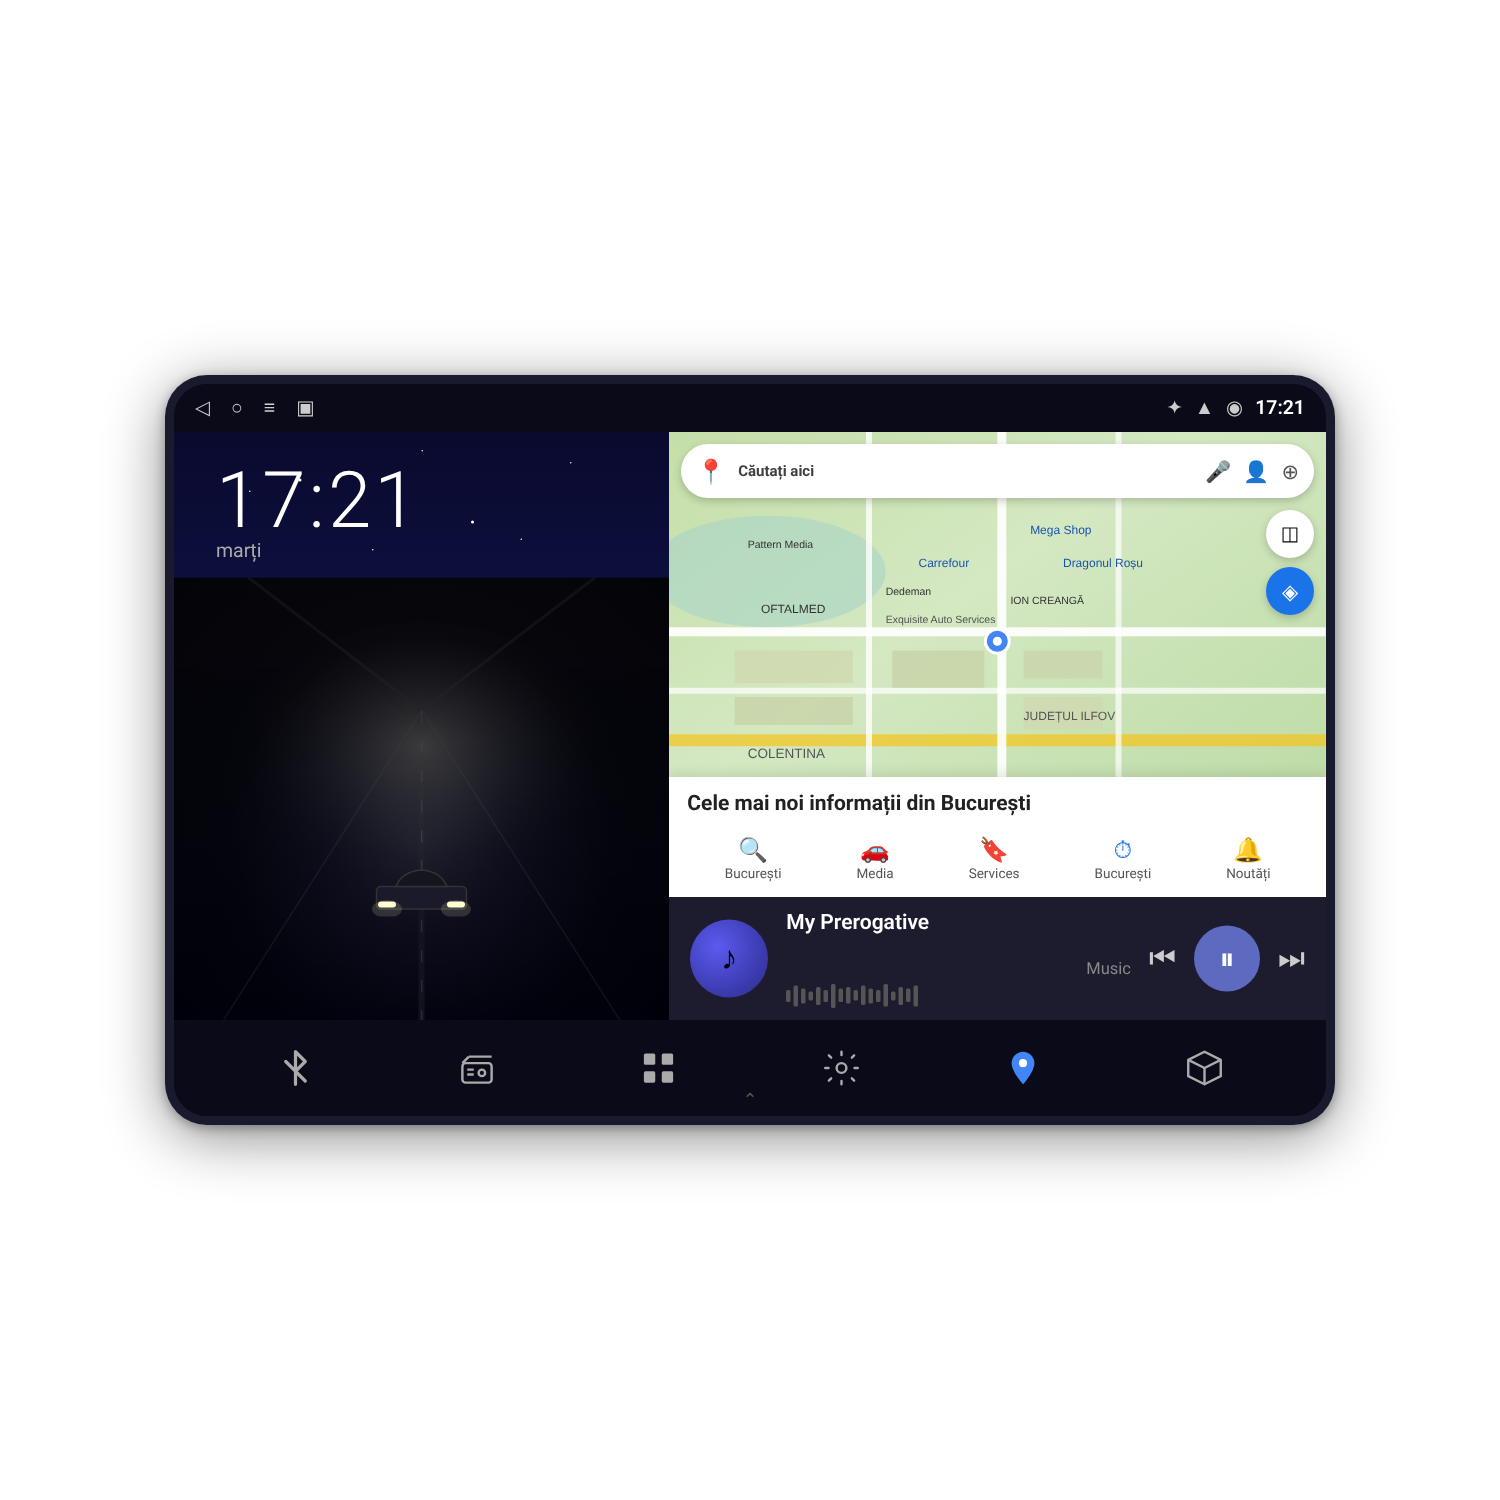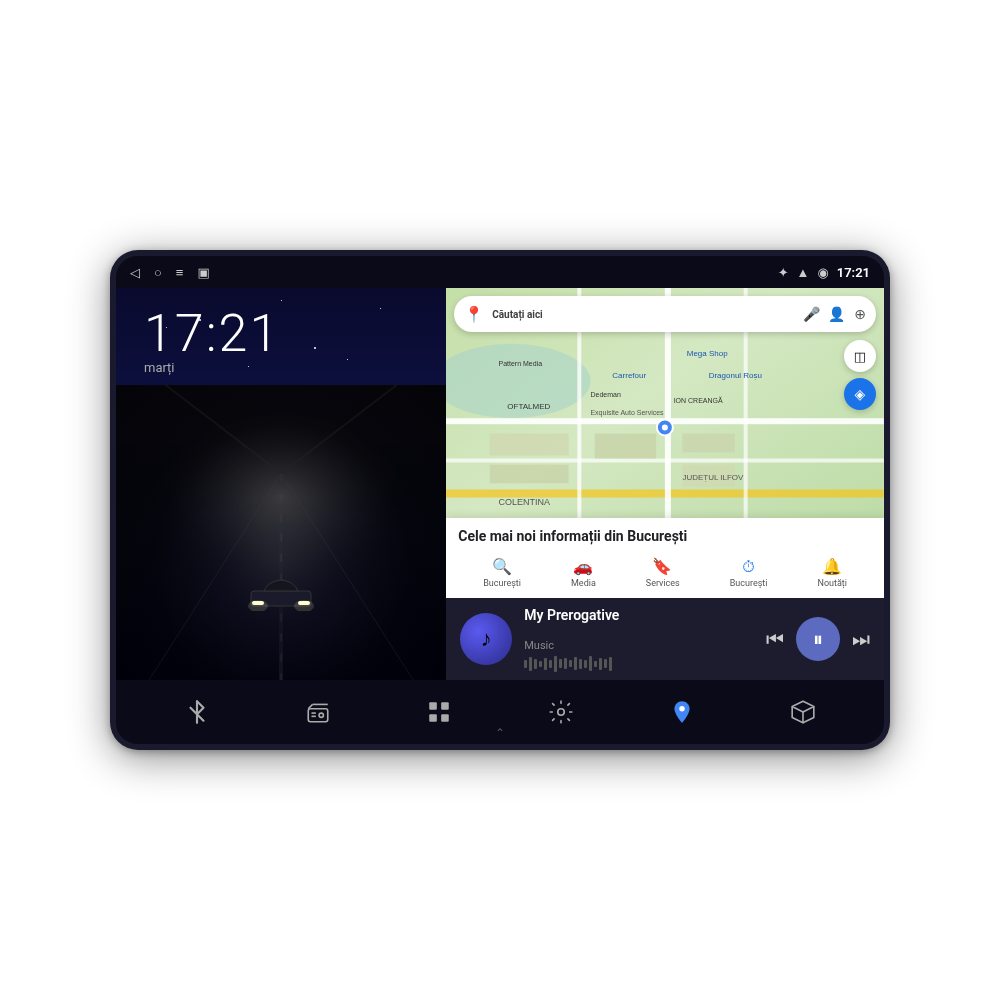--- a/index.html
+++ b/index.html
@@ -292,20 +292,21 @@
     .music-title {
       font-size: 14px;
       font-weight: 600;
       color: #fff;
     }
 
     .music-subtitle {
       font-size: 11px;
       color: #888;
       margin-top: 16px;
+      text-align: right;
     }
 
     .music-waveform {
       display: flex;
       align-items: center;
       gap: 2px;
       margin-top: 4px;
     }
 
     .waveform-bar {

